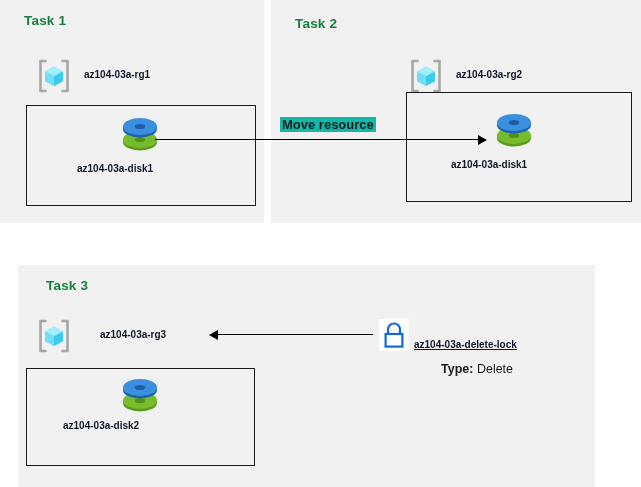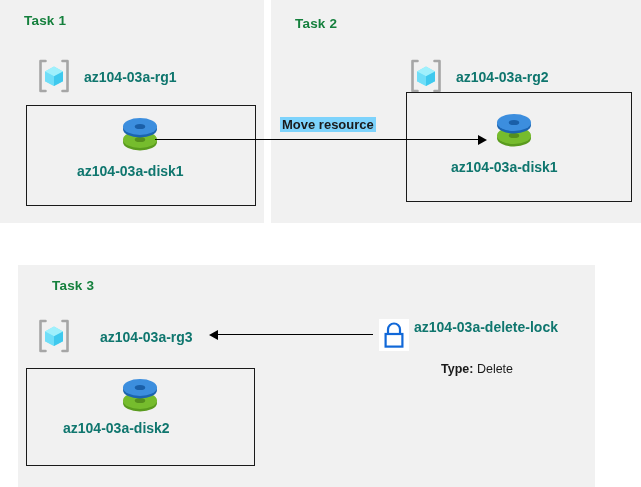--- a/index.html
+++ b/index.html
@@ -32,23 +32,23 @@
 
   .inner-box {
     position: absolute;
     border: 1px solid #1a1a1a;
     background: transparent;
     box-sizing: border-box;
   }
 
   .label-bold {
     position: absolute;
-    font-size: 14px;
+    font-size: 10px;
     font-weight: bold;
-    color: #0f766e;
+    color: #0f172a;
     white-space: nowrap;
   }
 
   .label-plain {
     position: absolute;
     font-size: 12.5px;
     font-weight: normal;
     color: #1a1a1a;
     white-space: nowrap;
   }
@@ -97,21 +97,21 @@
     border-bottom: 5px solid transparent;
     border-right: 9px solid #000000;
   }
 
   .arrow-label {
     position: absolute;
     font-size: 13px;
     font-weight: bold;
     color: #1a1a1a;
     white-space: nowrap;
-    background: #7dd3fc;
+    background: #14b8a6;
     padding: 0 2px;
   }
 </style>
 </head>
 <body>
 
 <div class="panel" style="left:0px; top:0px; width:264px; height:223px;"></div>
 
 <div class="task-title" style="left:24px; top:13px;">Task 1</div>
 
@@ -174,21 +174,21 @@
 </div>
 
 <div class="label-bold" style="left:451px; top:159px;">az104-03a-disk1</div>
 
 <div class="arrow-line" style="left:155px; top:139px; width:325px;"></div>
 <div class="arrow-head-right" style="left:478px; top:135px;"></div>
 <div class="arrow-label" style="left:280px; top:117px;">Move resource</div>
 
 <div class="panel" style="left:18px; top:265px; width:577px; height:222px;"></div>
 
-<div class="task-title" style="left:52px; top:278px;text-align:center;">Task 3</div>
+<div class="task-title" style="left:46px; top:278px;text-align:center;">Task 3</div>
 
 <div class="rg-icon" style="left:36px; top:318px;">
   <svg viewBox="0 0 36 36" width="36" height="36" aria-hidden="true">
     <path d="M9.5 3 L4.5 3 L4.5 33 L9.5 33" fill="none" stroke="#a6a6a6" stroke-width="2.6" stroke-linecap="round" stroke-linejoin="round"></path>
     <path d="M26.5 3 L31.5 3 L31.5 33 L26.5 33" fill="none" stroke="#a6a6a6" stroke-width="2.6" stroke-linecap="round" stroke-linejoin="round"></path>
     <polygon points="18,8.5 27,13.4 27,23.2 18,28.1 9,23.2 9,13.4" fill="#7ee8fa"></polygon>
     <polygon points="18,8.5 27,13.4 18,18.3 9,13.4" fill="#9ff0fc"></polygon>
     <polygon points="18,18.3 27,13.4 27,23.2 18,28.1" fill="#3fc9ee"></polygon>
     <polygon points="18,18.3 18,28.1 9,23.2 9,13.4" fill="#6fdef8"></polygon>
   </svg>
@@ -214,17 +214,17 @@
 <div class="arrow-line" style="left:216px; top:334px; width:157px;"></div>
 <div class="arrow-head-left" style="left:209px; top:330px;"></div>
 
 <div class="lock-icon" style="left:379px; top:319px;">
   <svg viewBox="0 0 30 32" width="30" height="32" aria-hidden="true">
     <path d="M9 15 L9 10.5 A6 6 0 0 1 21 10.5 L21 15" fill="none" stroke="#1168d8" stroke-width="2.2"></path>
     <rect x="6.6" y="15" width="16.8" height="12.6" fill="none" stroke="#1168d8" stroke-width="2.2"></rect>
   </svg>
 </div>
 
-<div class="label-bold" style="left:414px; top:319px;">az104-03a-delete-lock</div>
+<div class="label-bold" style="left:414px; top:339px;text-decoration:underline;">az104-03a-delete-lock</div>
 
 <div class="label-plain" style="left:414px; top:362px;margin-left:27px;">
   <b>Type:</b><span>&nbsp;</span><span>Delete</span>
 </div>
 
 </body></html>

